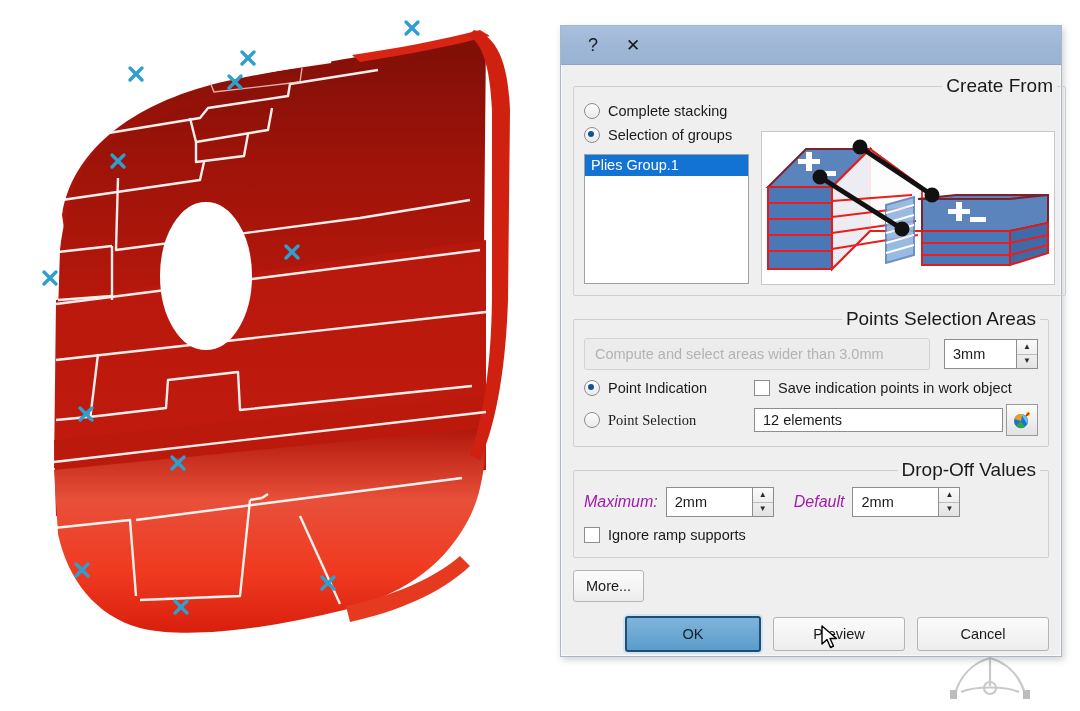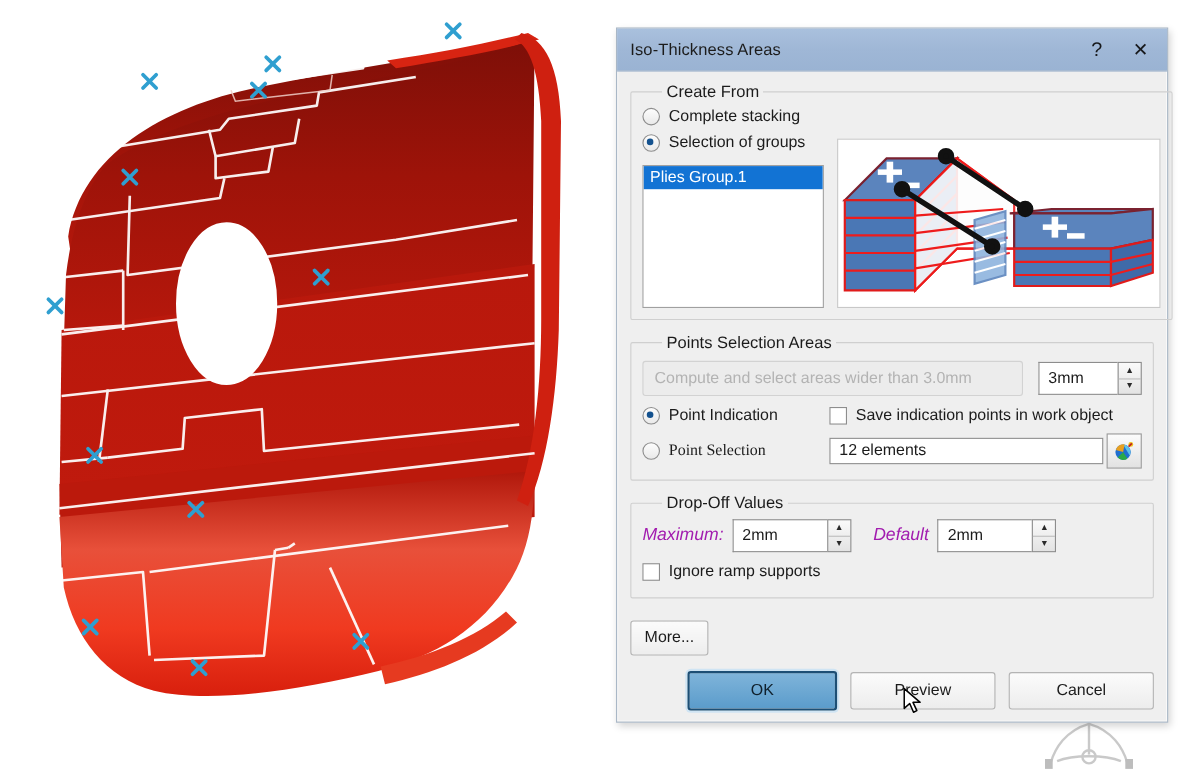--- a/index.html
+++ b/index.html
@@ -39,21 +39,21 @@
   }
   .tb-btn.help { font-size:18px; }
 
   .body { flex:1; padding:10px 12px 0 12px; display:flex; flex-direction:column; position:relative; }
 
   fieldset {
     border:1px solid #cfcfcf; border-radius:2px;
     margin:0 0 12px 0; padding:4px 10px 10px 10px;
     background:transparent;
   }
-  legend { font-size:15px; color:#1b1b1b; padding:0 4px; margin-left:18px; }
+  legend { font-size:19px; color:#1b1b1b; padding:0 4px; margin-left:2px;text-align:right; }
 
   
   .row { display:flex; align-items:center; }
   .radio, .check {
     display:inline-flex; align-items:center; gap:8px; font-size:14.5px; color:#1b1b1b;
     cursor:default;
   }
   .rdot {
     width:14px; height:14px; border-radius:50%;
     border:1px solid #8d8d8d; background:linear-gradient(180deg,#fdfdfd,#e9e9e9);
@@ -292,21 +292,20 @@
       <path d="M26,40 C40,34 70,34 84,40"></path>
     </g>
     <circle cx="55" cy="36" r="6" fill="none" stroke="#8a8a8a" stroke-width="2.2"></circle>
     <rect x="15" y="38" width="7" height="9" fill="#6f6f6f"></rect>
     <rect x="88" y="38" width="7" height="9" fill="#6f6f6f"></rect>
   </svg>
 
   <div id="dialog">
 
     <div class="titlebar">
-      <div class="title-text">Iso-Thickness Areas</div>
       <div class="tb-btn help">?</div>
       <div class="tb-btn">✕</div>
     </div>
 
     <div class="body">
 
       <fieldset>
         <legend>Create From</legend>
 
         <div class="row" style="margin:2px 0 8px 0;">

